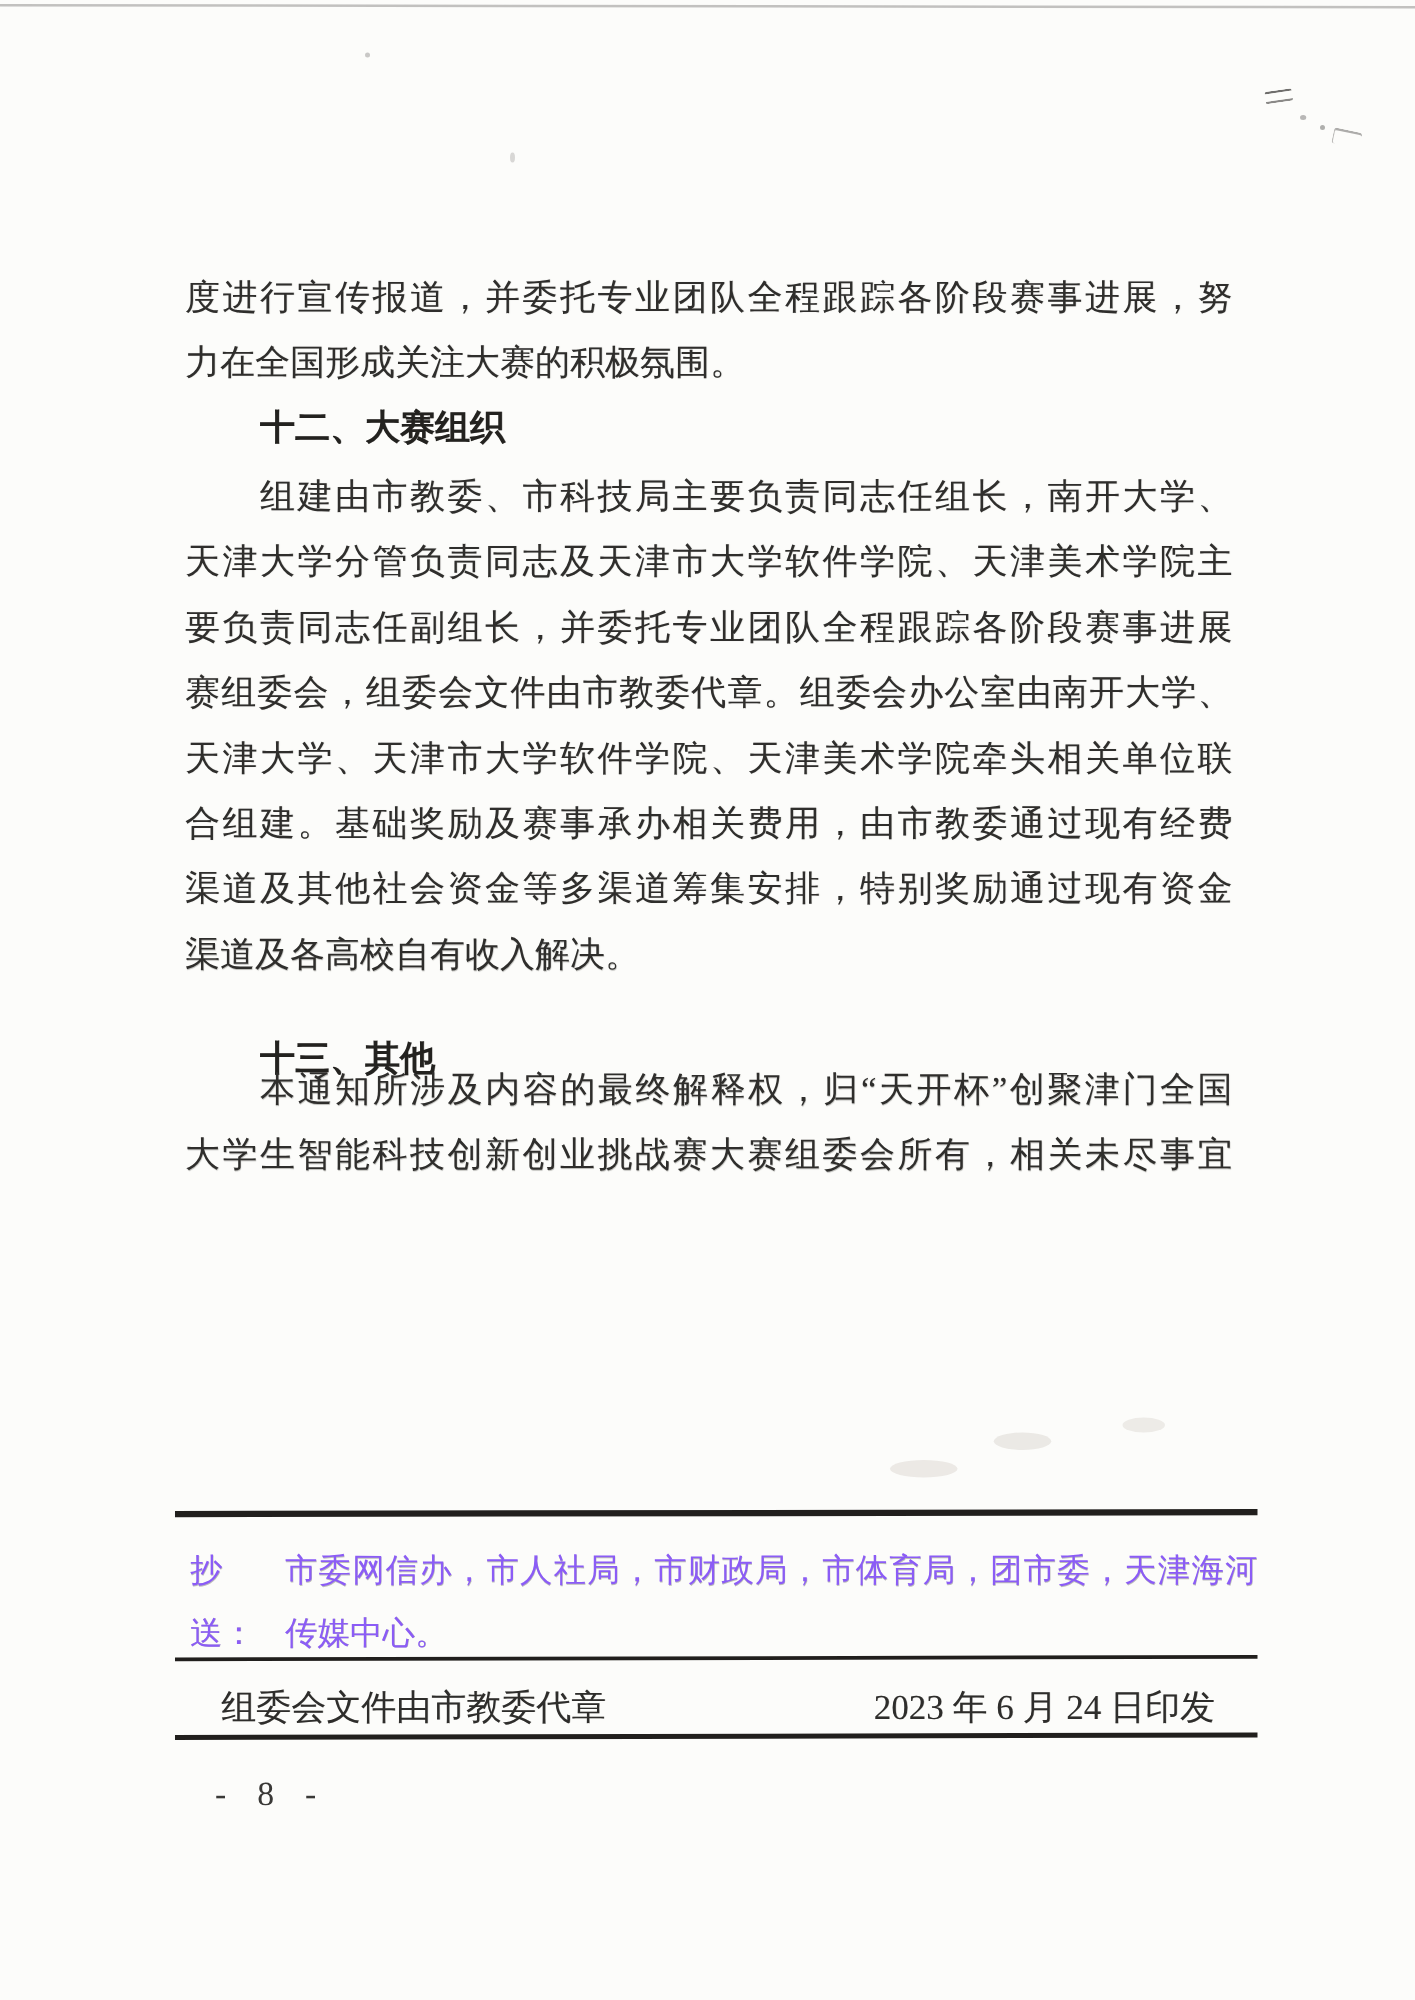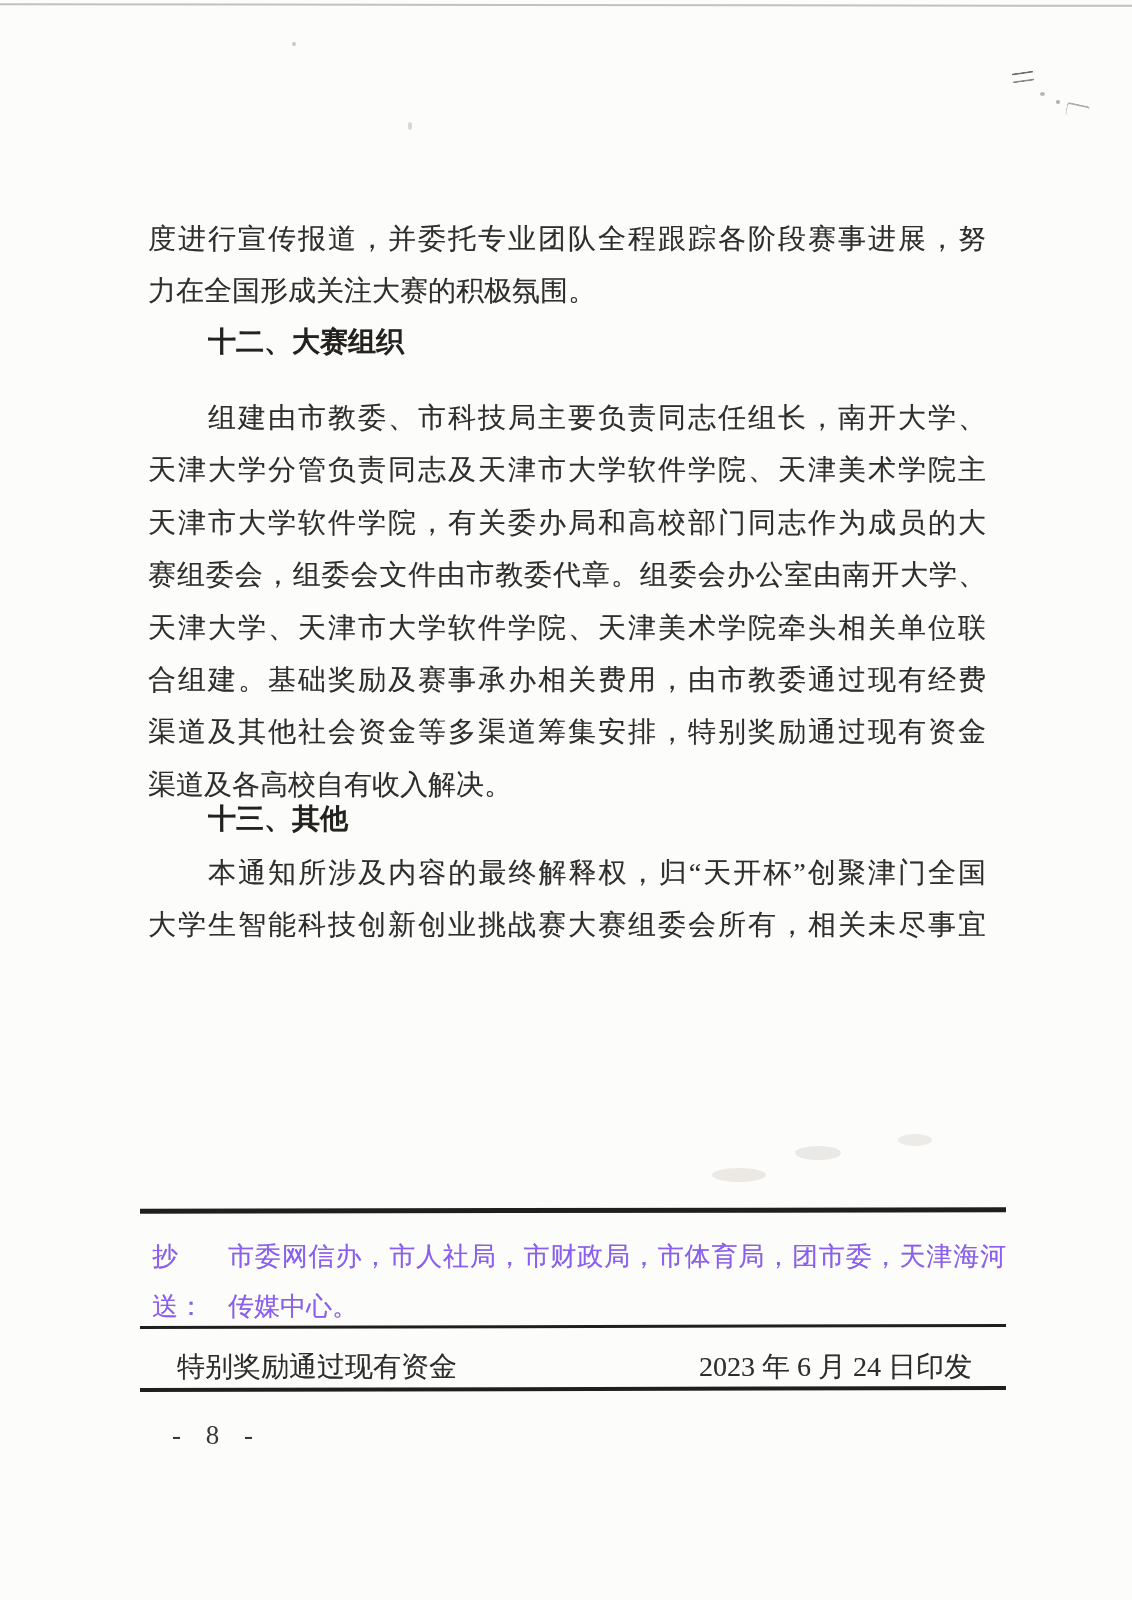--- a/index.html
+++ b/index.html
@@ -85,52 +85,52 @@
   <div class="art a8"></div>
   <div class="art a9"></div>
 
   <div class="para" style="top:213px">
     <div class="line fill">度进行宣传报道，并委托专业团队全程跟踪各阶段赛事进展，努</div>
     <div class="line">力在全国形成关注大赛的积极氛围。</div>
   </div>
 
   <div class="heading" style="top:322px">十二、大赛组织</div>
 
-  <div class="para" style="top:392px">
+  <div class="para" style="top:372px">
     <div class="line fill indent">组建由市教委、市科技局主要负责同志任组长，南开大学、</div>
     <div class="line fill">天津大学分管负责同志及天津市大学软件学院、天津美术学院主</div>
-    <div class="line fill">天津市大学软件学院，有关委办局和高校部门同志作为成员的大</div>
+    <div class="line fill">要负责同志任副组长，并委托专业团队全程跟踪各阶段赛事进展</div>
     <div class="line fill">赛组委会，组委会文件由市教委代章。组委会办公室由南开大学、</div>
     <div class="line fill">天津大学、天津市大学软件学院、天津美术学院牵头相关单位联</div>
     <div class="line fill">合组建。基础奖励及赛事承办相关费用，由市教委通过现有经费</div>
     <div class="line fill">渠道及其他社会资金等多渠道筹集安排，特别奖励通过现有资金</div>
     <div class="line">渠道及各高校自有收入解决。</div>
   </div>
 
-  <div class="heading" style="top:799px">十三、其他</div>
+  <div class="heading" style="top:827px">十三、其他</div>
 
   <div class="para" style="top:847px">
     <div class="line fill indent">本通知所涉及内容的最终解释权，归“天开杯”创聚津门全国</div>
     <div class="line fill">大学生智能科技创新创业挑战赛大赛组委会所有，相关未尽事宜</div>
   </div>
 
   <div class="rule rule-top"></div>
 
   <div class="cc">
     <div class="cc-label">抄送：</div>
     <div class="cc-content">
       <div class="cc-line cc-fill">市委网信办，市人社局，市财政局，市体育局，团市委，天津海河</div>
       <div class="cc-line">传媒中心。</div>
     </div>
   </div>
 
   <div class="rule rule-mid"></div>
 
   <div class="colophon">
-    <div class="issuer">特别奖励通过现有资金</div>
+    <div class="issuer">组委会文件由市教委代章</div>
     <div class="printdate">2023 年 6 月 24 日印发</div>
   </div>
 
   <div class="rule rule-bot"></div>
 
   <div class="pagenum">- 8 -</div>
 
 </div>
 
 </body></html>

